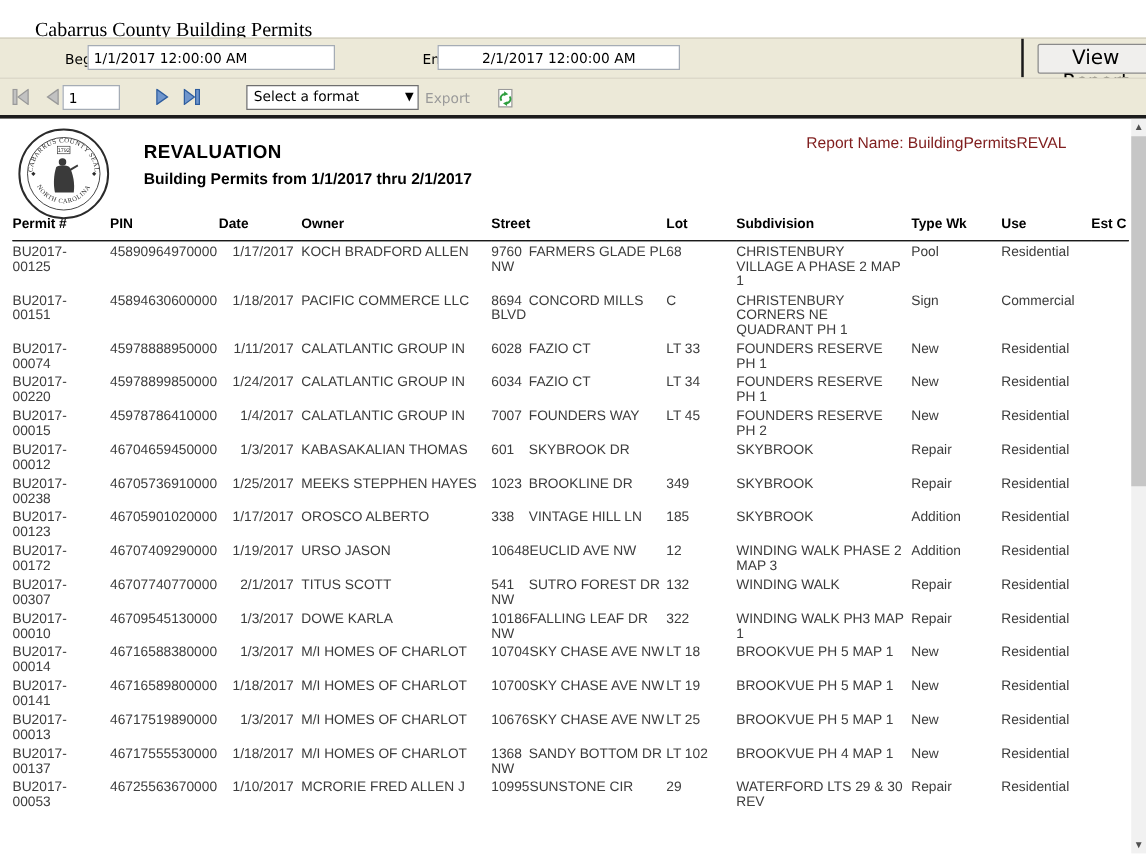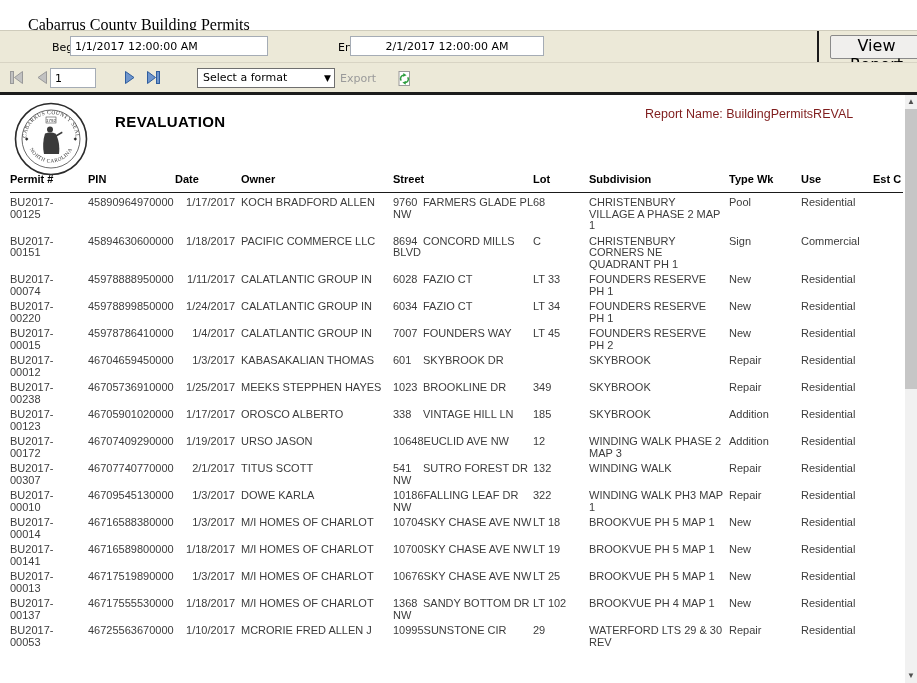--- a/index.html
+++ b/index.html
@@ -142,20 +142,21 @@
         </text>
         <rect x="32" y="15" width="10" height="6" fill="none" stroke="#2b2b2b" stroke-width="0.5"></rect>
         <text x="37" y="19.8" font-size="4.4" text-anchor="middle" fill="#2b2b2b">1792</text>
         <circle cx="36" cy="27.5" r="3" fill="#3a3a3a"></circle>
         <path d="M31 31.5 C29 37.5 28.5 45.5 30 52 L45 52 C46 44.5 44.5 36.5 41.5 31.5 C39 30 33.5 30 31 31.5 Z" fill="#3a3a3a"></path>
         <path d="M41 33.5 L48 29.5 L48.6 31 L42 35 Z" fill="#3a3a3a"></path>
         <path d="M11 37 l1.7 1.7 1.7 -1.7 -1.7 -1.7 Z" fill="#2b2b2b"></path>
         <path d="M59.6 37 l1.7 1.7 1.7 -1.7 -1.7 -1.7 Z" fill="#2b2b2b"></path>
       </svg>
       <div class="rtitle">REVALUATION</div>
+      <div class="rsub">Building Permits from 1/1/2017 thru 2/1/2017</div>
       <div class="rname">Report Name: BuildingPermitsREVAL</div>
     </div>
 
     <table class="permits">
       <colgroup>
         <col style="width:78px">
           <col style="width:87px">
           <col style="width:66px">
           <col style="width:152px">
         <col style="width:140px">

